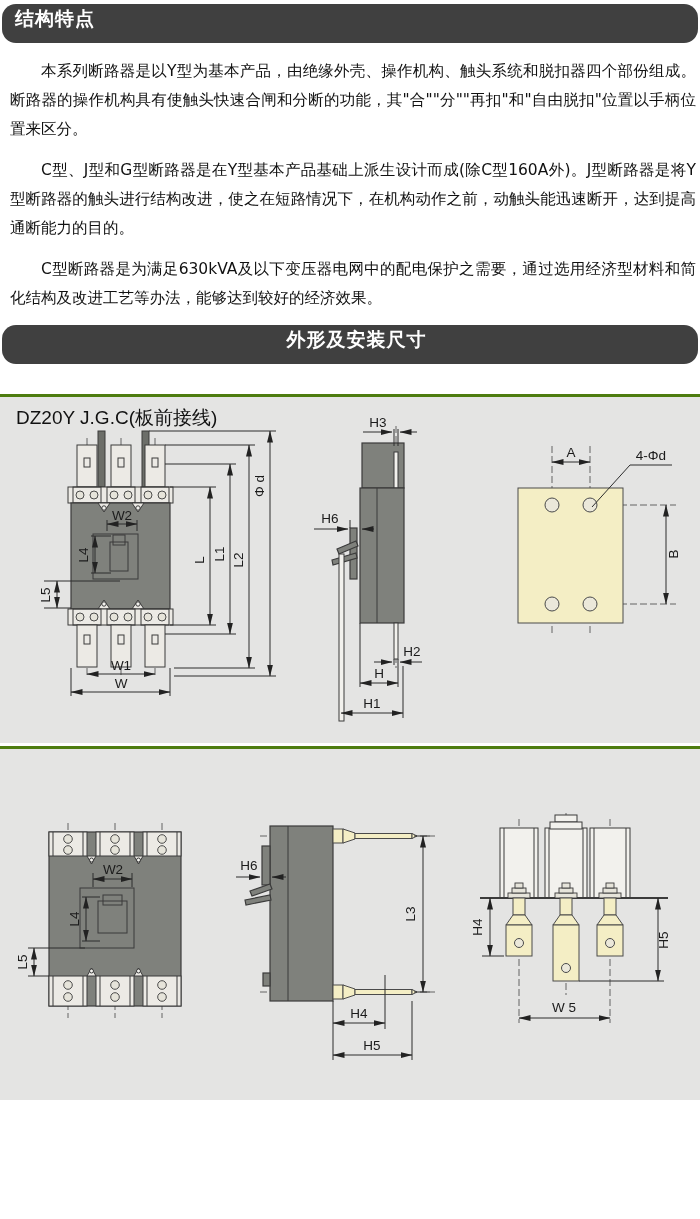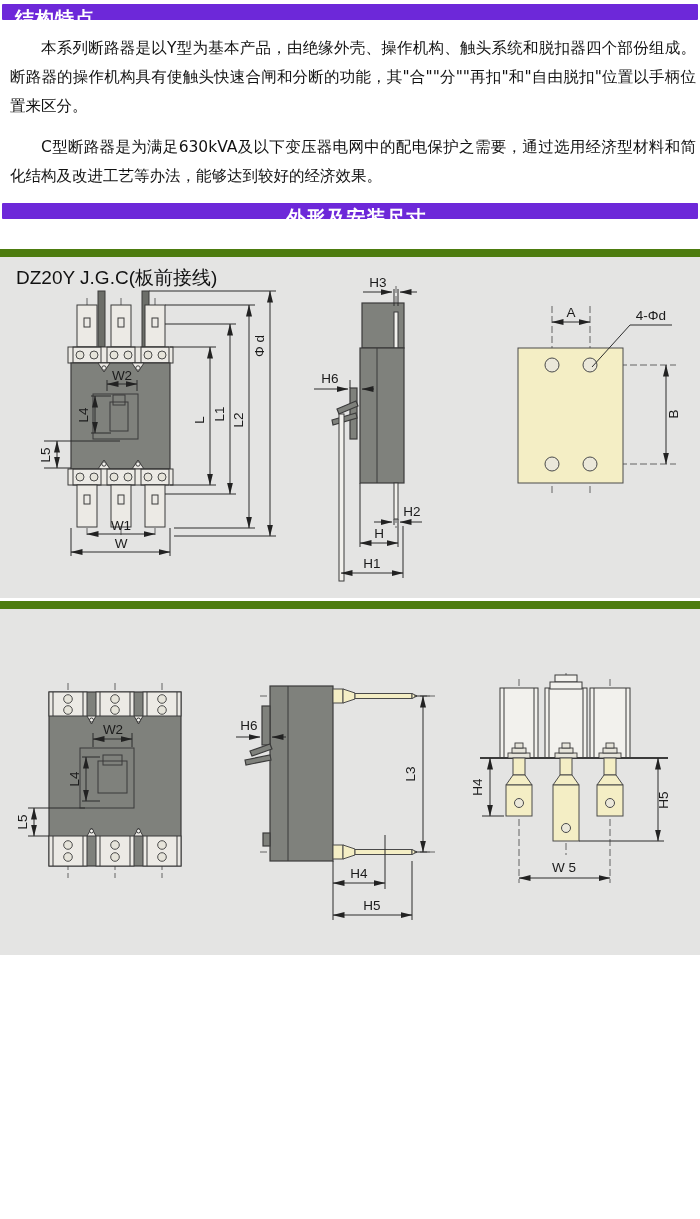--- a/index.html
+++ b/index.html
@@ -1,28 +1,28 @@
 <!DOCTYPE html>
 <html><head>
 <meta charset="utf-8">
 <style>
   * { margin:0; padding:0; box-sizing:border-box; }
   html,body { background:#fff; }
   body { width:700px; height:1219px; position:relative; overflow:hidden;
          font-family:"DejaVu Sans","Liberation Sans",sans-serif; }
-  .banner { height:16px; margin:0 2px; background:#6d28d9; border-radius:1px;
+  .banner { height:39px; margin:0 2px; background:#404040; border-radius:14px;
             color:#fff; font-size:19px; font-weight:bold; line-height:29px;
             padding-left:13px; letter-spacing:1px; }
   .banner.first { margin-top:4px; }
   .banner.second { margin-top:8px;text-align:center; }
   .content { padding:14px 4px 0 10px; }
   .content p { font-size:15.5px; line-height:29px; color:#111; text-indent:2em;
                margin-bottom:12px; text-align:justify; }
   .panel { position:relative; margin-top:30px; background:#e4e4e3;
-           border-top:8px solid #4d7c0f; height:349px; }
+           border-top:3px solid #4d7c0f; height:349px; }
   .panel + .panel { margin-top:3px; height:354px; }
   .panel h3 { font-size:19px; font-weight:normal; color:#111;
               padding:8px 0 0 16px; font-family:"Liberation Sans",sans-serif; }
   .panel svg { position:absolute; overflow:visible; }
   
   .sb  { fill:#7f817c; stroke:#3b3b3b; stroke-width:1.2; }
   .dk  { fill:#6c6e69; stroke:#3b3b3b; stroke-width:1; }
   .lt  { fill:#eceae5; stroke:#3b3b3b; stroke-width:1; }
   .wht { fill:#f2f1ed; stroke:#3b3b3b; stroke-width:1; }
   .crm { fill:#f4eec5; stroke:#4a4a4a; stroke-width:1; }
@@ -43,20 +43,21 @@
     </marker>
   </defs>
 </svg>
 
 <div class="banner first">
   <span>结构特点</span>
 </div>
 
 <div class="content">
   <p>本系列断路器是以Y型为基本产品，由绝缘外壳、操作机构、触头系统和脱扣器四个部份组成。断路器的操作机构具有使触头快速合闸和分断的功能，其"合""分""再扣"和"自由脱扣"位置以手柄位置来区分。</p>
+  <p>C型、J型和G型断路器是在Y型基本产品基础上派生设计而成(除C型160A外)。J型断路器是将Y型断路器的触头进行结构改进，使之在短路情况下，在机构动作之前，动触头能迅速断开，达到提高通断能力的目的。</p>
   <p>C型断路器是为满足630kVA及以下变压器电网中的配电保护之需要，通过选用经济型材料和简化结构及改进工艺等办法，能够达到较好的经济效果。</p>
 </div>
 
 <div class="banner second">
   <span>外形及安装尺寸</span>
 </div>
 
 <section class="panel">
   <h3>DZ20Y J.G.C(板前接线)</h3>
 

